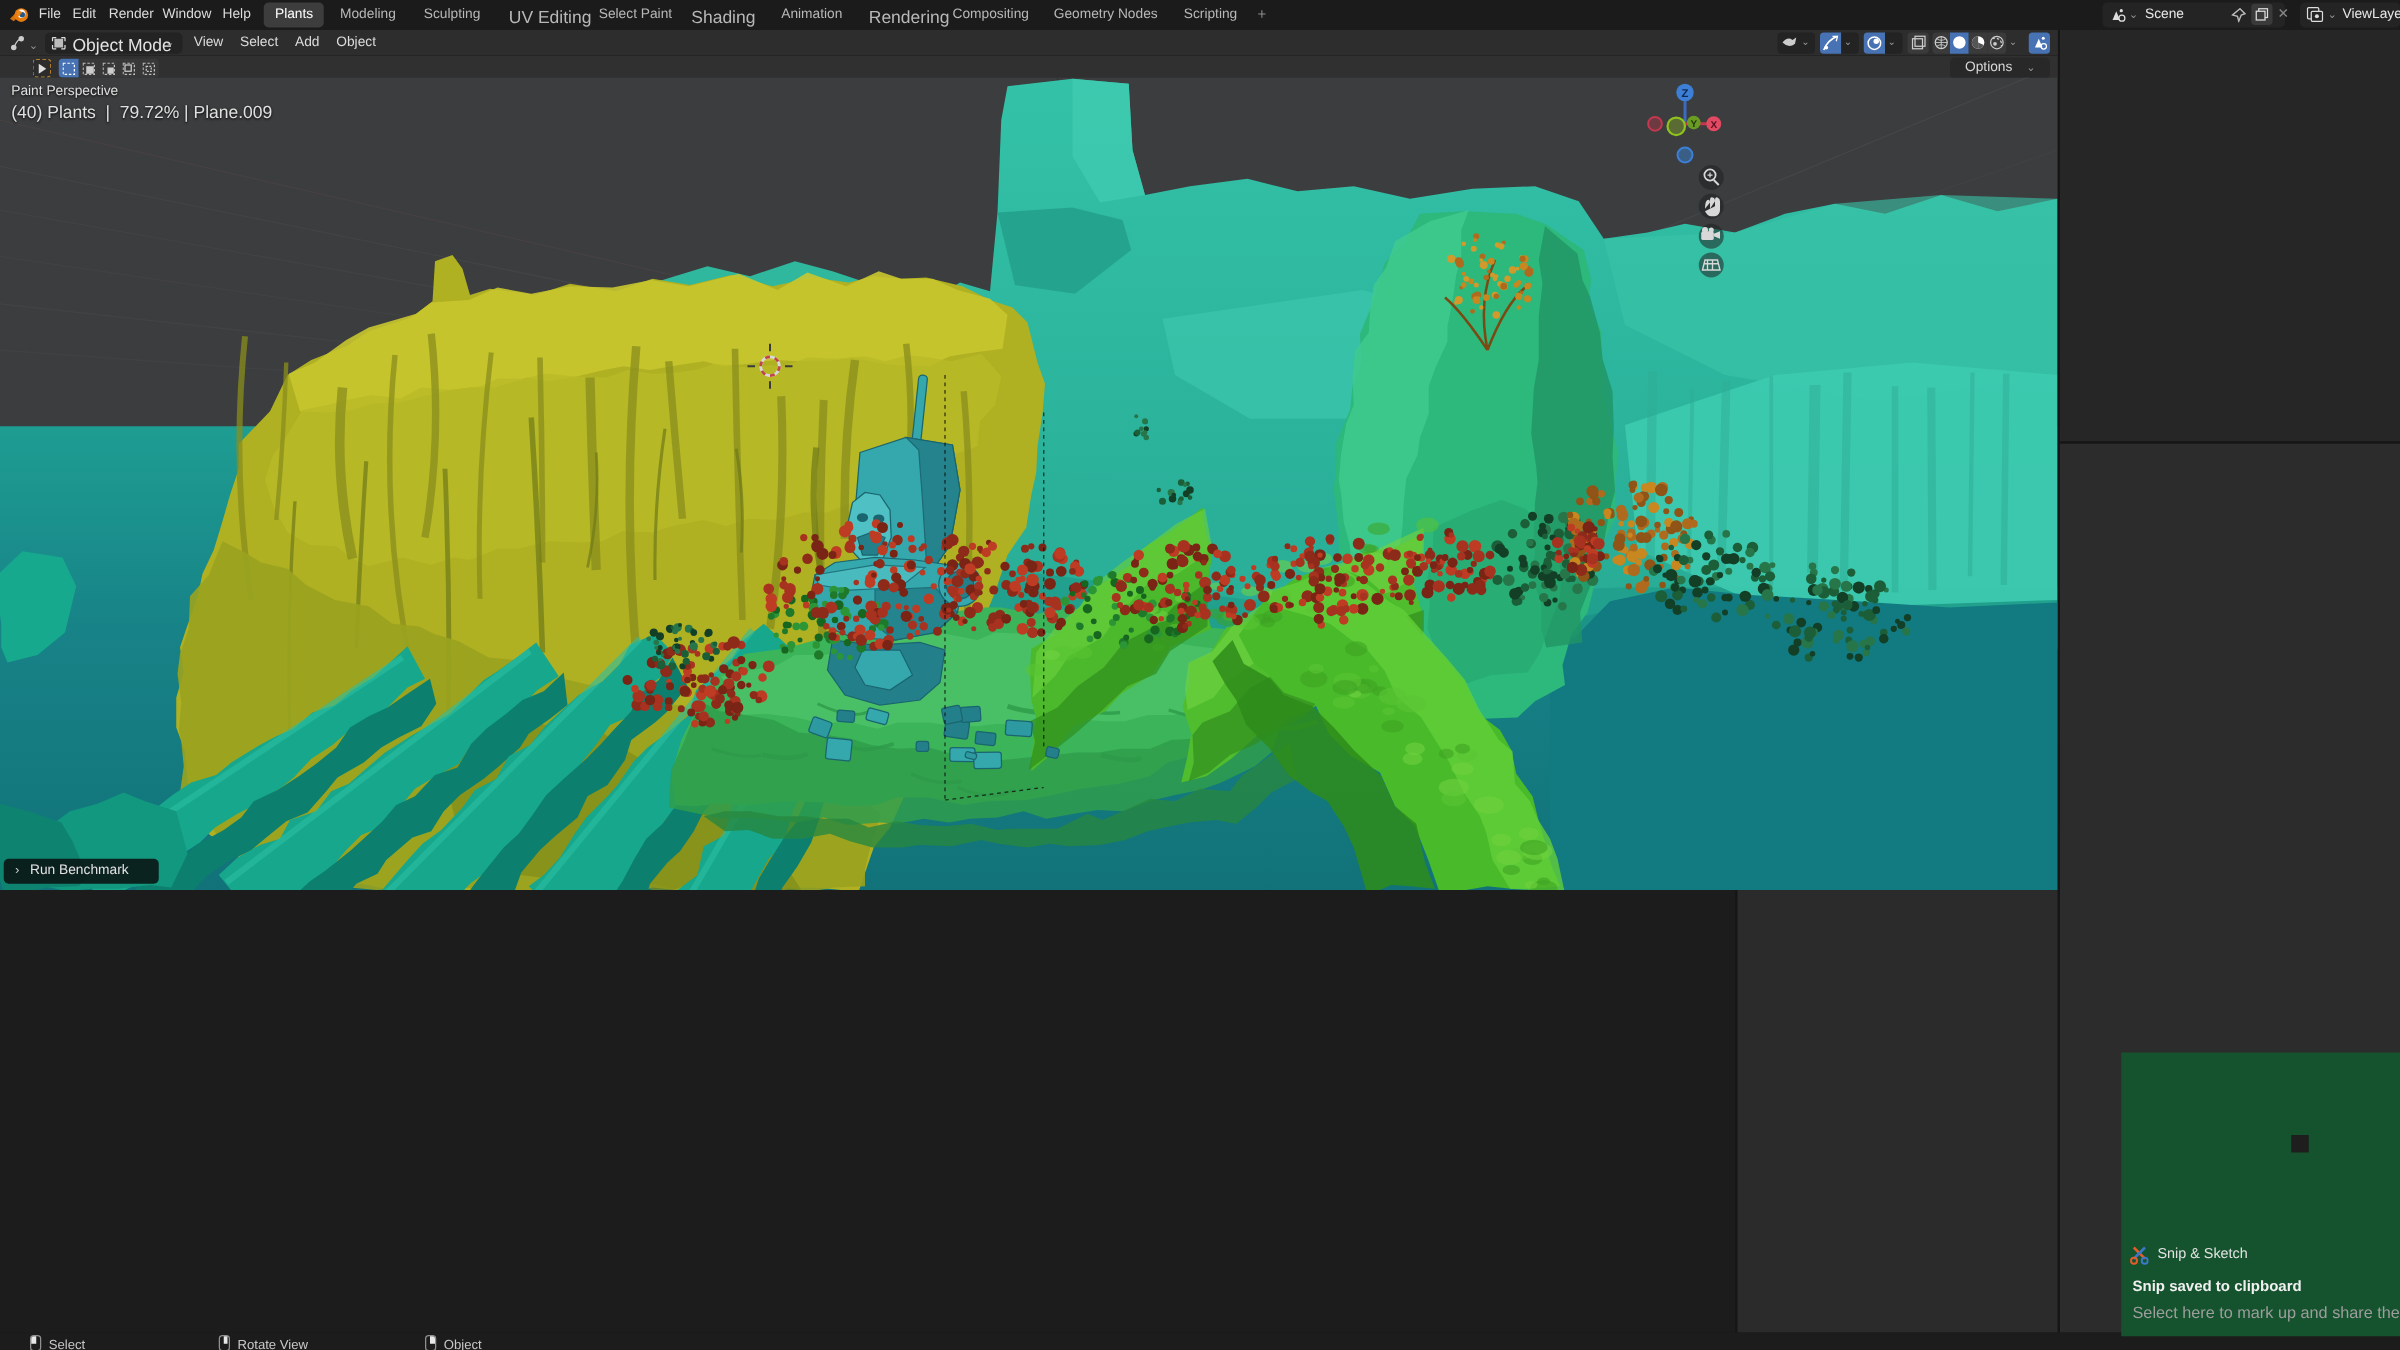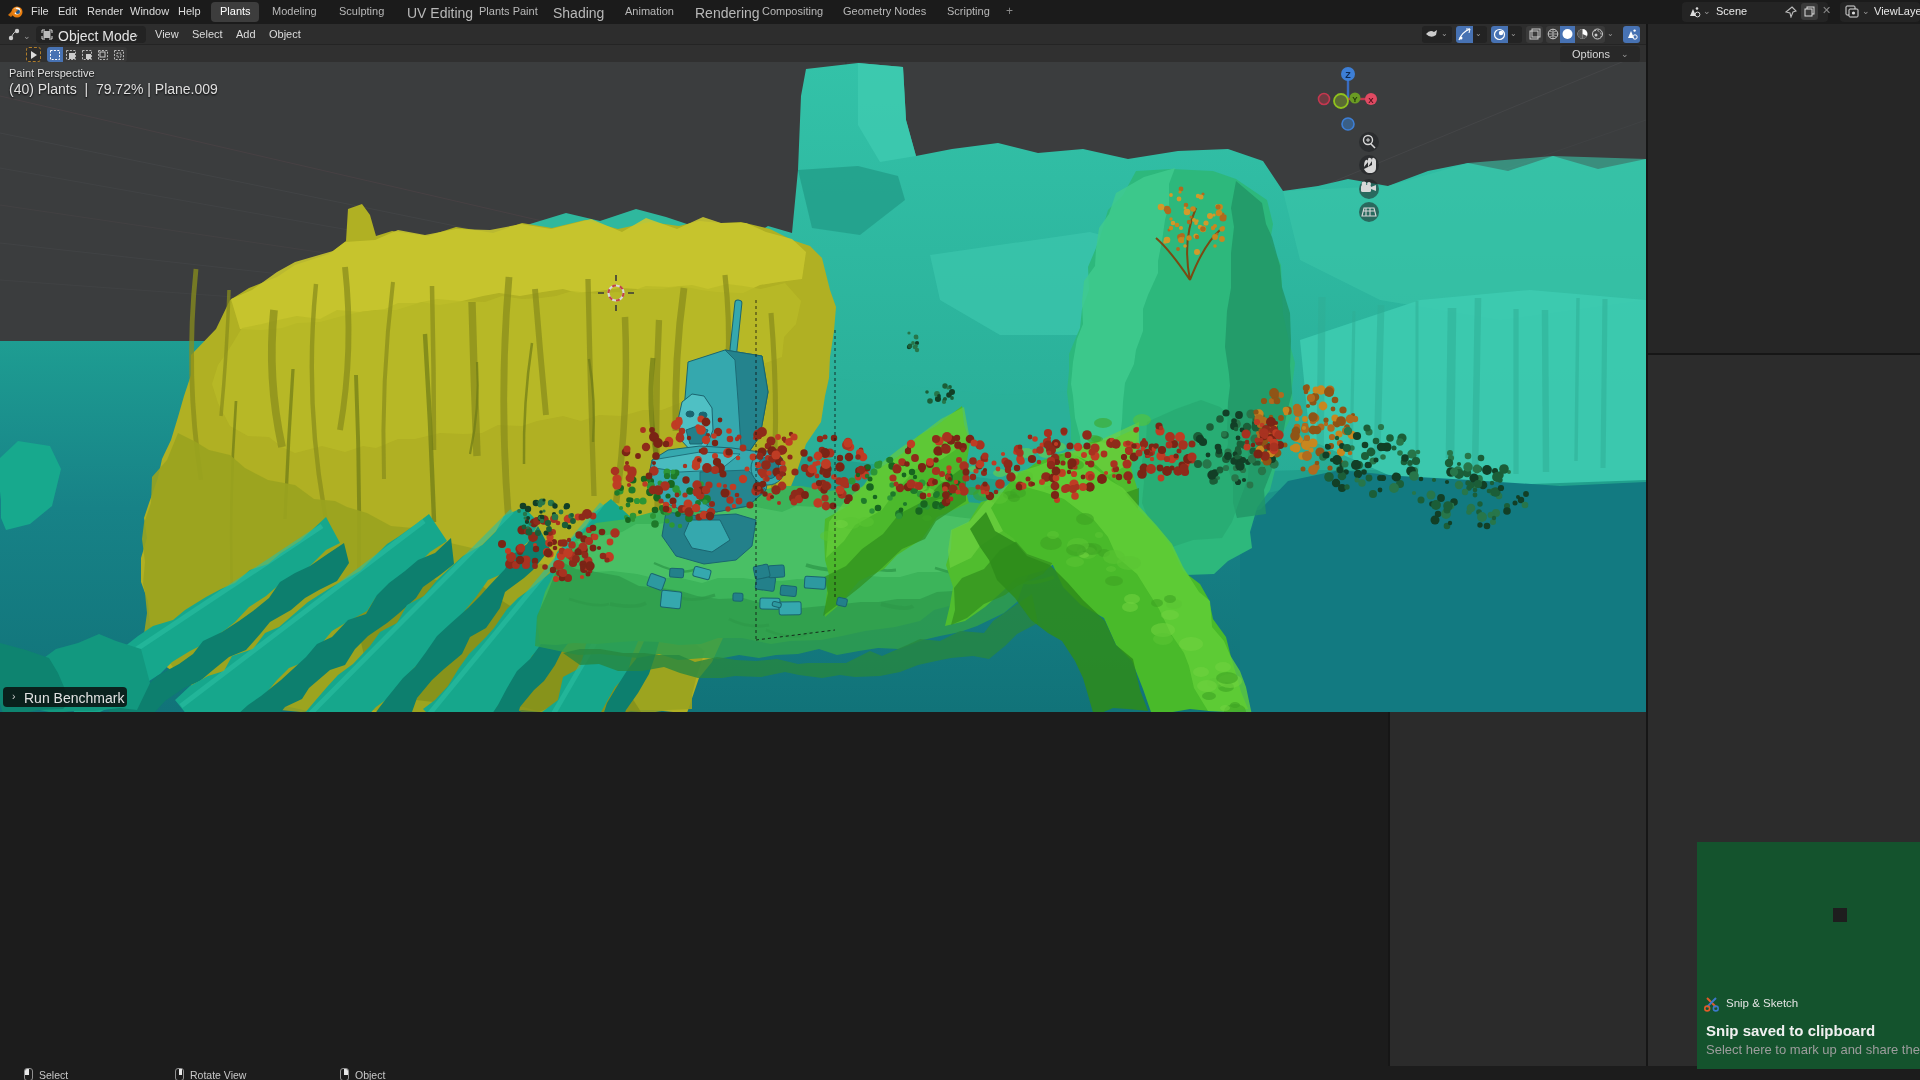--- a/index.html
+++ b/index.html
@@ -20,21 +20,21 @@
   <span class="tx" style="left:31px;top:5px;font-size:11px;color:#dcdcdc">File</span>
   <span class="tx" style="left:58px;top:5px;font-size:11px;color:#dcdcdc">Edit</span>
   <span class="tx" style="left:87px;top:5px;font-size:11px;color:#dcdcdc">Render</span>
   <span class="tx" style="left:130px;top:5px;font-size:11px;color:#dcdcdc">Window</span>
   <span class="tx" style="left:178px;top:5px;font-size:11px;color:#dcdcdc">Help</span>
   <div class="abs" style="left:211px;top:2px;width:48px;height:20px;background:#3d3d3d;border-radius:4px"></div>
   <span class="tx" style="left:220px;top:5px;font-size:11px;color:#fff">Plants</span>
   <span class="tx" style="left:272px;top:5px;font-size:11px;color:#b8b8b8">Modeling</span>
   <span class="tx" style="left:339px;top:5px;font-size:11px;color:#b8b8b8">Sculpting</span>
   <span class="tx" style="left:407px;top:5px;font-size:14px;color:#b8b8b8">UV Editing</span>
-  <span class="tx" style="left:479px;top:5px;font-size:11px;color:#b8b8b8">Plants Paint</span>
+  <span class="tx" style="left:479px;top:5px;font-size:11px;color:#b8b8b8">Select Paint</span>
   <span class="tx" style="left:553px;top:5px;font-size:14px;color:#b8b8b8">Shading</span>
   <span class="tx" style="left:625px;top:5px;font-size:11px;color:#b8b8b8">Animation</span>
   <span class="tx" style="left:695px;top:5px;font-size:14px;color:#b8b8b8">Rendering</span>
   <span class="tx" style="left:762px;top:5px;font-size:11px;color:#b8b8b8">Compositing</span>
   <span class="tx" style="left:843px;top:5px;font-size:11px;color:#b8b8b8">Geometry Nodes</span>
   <span class="tx" style="left:947px;top:5px;font-size:11px;color:#b8b8b8">Scripting</span>
   <span class="tx" style="left:1006px;top:4px;font-size:12px;color:#8a8a8a">+</span>
 
   <div class="abs" style="left:1682px;top:2px;width:146px;height:20px;background:#242424;border-radius:4px"></div>
   <svg class="abs" style="left:1688px;top:6px" width="13" height="12" viewBox="0 0 13 12">
@@ -1632,21 +1632,21 @@
           <circle cx="1369" cy="184" r="2" fill="#d8d8d8"></circle>
 <path d="M1362 216 l2 -8 h10 l2 8 z M1363 211 h12 M1366 208 v8 M1370 208 v8" stroke="#d8d8d8" stroke-width="1.1" fill="none"></path>
 </g>
 </svg>
 
   <span class="tx" style="left:9px;top:43px;font-size:11px;color:#e0e0e0;text-shadow:0 1px 2px #000">Paint Perspective</span>
   <span class="tx" style="left:9px;top:57px;font-size:14px;color:#e0e0e0;text-shadow:0 1px 2px #000">(40) Plants&nbsp; | &nbsp;79.72% | Plane.009</span>
 
   <div class="abs" style="left:3px;top:663px;width:124px;height:20px;background:rgba(10,10,10,.82);border-radius:4px"></div>
   <span class="tx" style="left:12px;top:666px;font-size:10.5px;color:#cfcfcf">›</span>
-  <span class="tx" style="left:24px;top:666px;font-size:14px;color:#e2e2e2">Run Benchmark</span>
+  <span class="tx" style="left:24px;top:666px;font-size:11px;color:#e2e2e2">Run Benchmark</span>
 </div>
 
 <div id="np" class="abs" style="left:1394px;top:24px;width:252px;height:688px"></div>
 
 <div id="outliner" class="abs" style="left:1648px;top:24px;width:272px;height:329px;background:#262626"></div>
 
 <div id="props" class="abs" style="left:1648px;top:355px;width:272px;height:711px;background:#2c2c2c"></div>
 
 <div id="shader" class="abs" style="left:0;top:712px;width:1388px;height:354px;background:#1c1c1c;overflow:hidden"></div>
 
@@ -1660,16 +1660,16 @@
 
 <div class="abs" style="left:1697px;top:842px;width:223px;height:227px;background:#14532d">
   <div class="abs" style="left:136px;top:66px;width:14px;height:14px;background:#1e1e1e"></div>
   <svg class="abs" style="left:7px;top:155px" width="15" height="15" viewBox="0 0 15 15">
         <path d="M3 1 L12 10" stroke="#e05c2a" stroke-width="2"></path>
         <path d="M12 1 L3 10" stroke="#3c78c8" stroke-width="2"></path>
         <circle cx="3.2" cy="11.5" r="2.4" fill="none" stroke="#e05c2a" stroke-width="1.6"></circle>
         <circle cx="11.8" cy="11.5" r="2.4" fill="none" stroke="#3c78c8" stroke-width="1.6"></circle>
       </svg>
   <span class="tx" style="left:29px;top:155px;font-size:11.5px;color:#e2e2e2">Snip &amp; Sketch</span>
-  <span class="tx" style="left:9px;top:180px;font-size:15px;font-weight:bold;color:#f0f0f0">Snip saved to clipboard</span>
+  <span class="tx" style="left:9px;top:180px;font-size:12px;font-weight:bold;color:#f0f0f0">Snip saved to clipboard</span>
   <span class="tx" style="left:9px;top:200px;font-size:13px;color:#9d9d9d">Select here to mark up and share the ima</span>
 </div>
 </div>
 
 </body></html>

